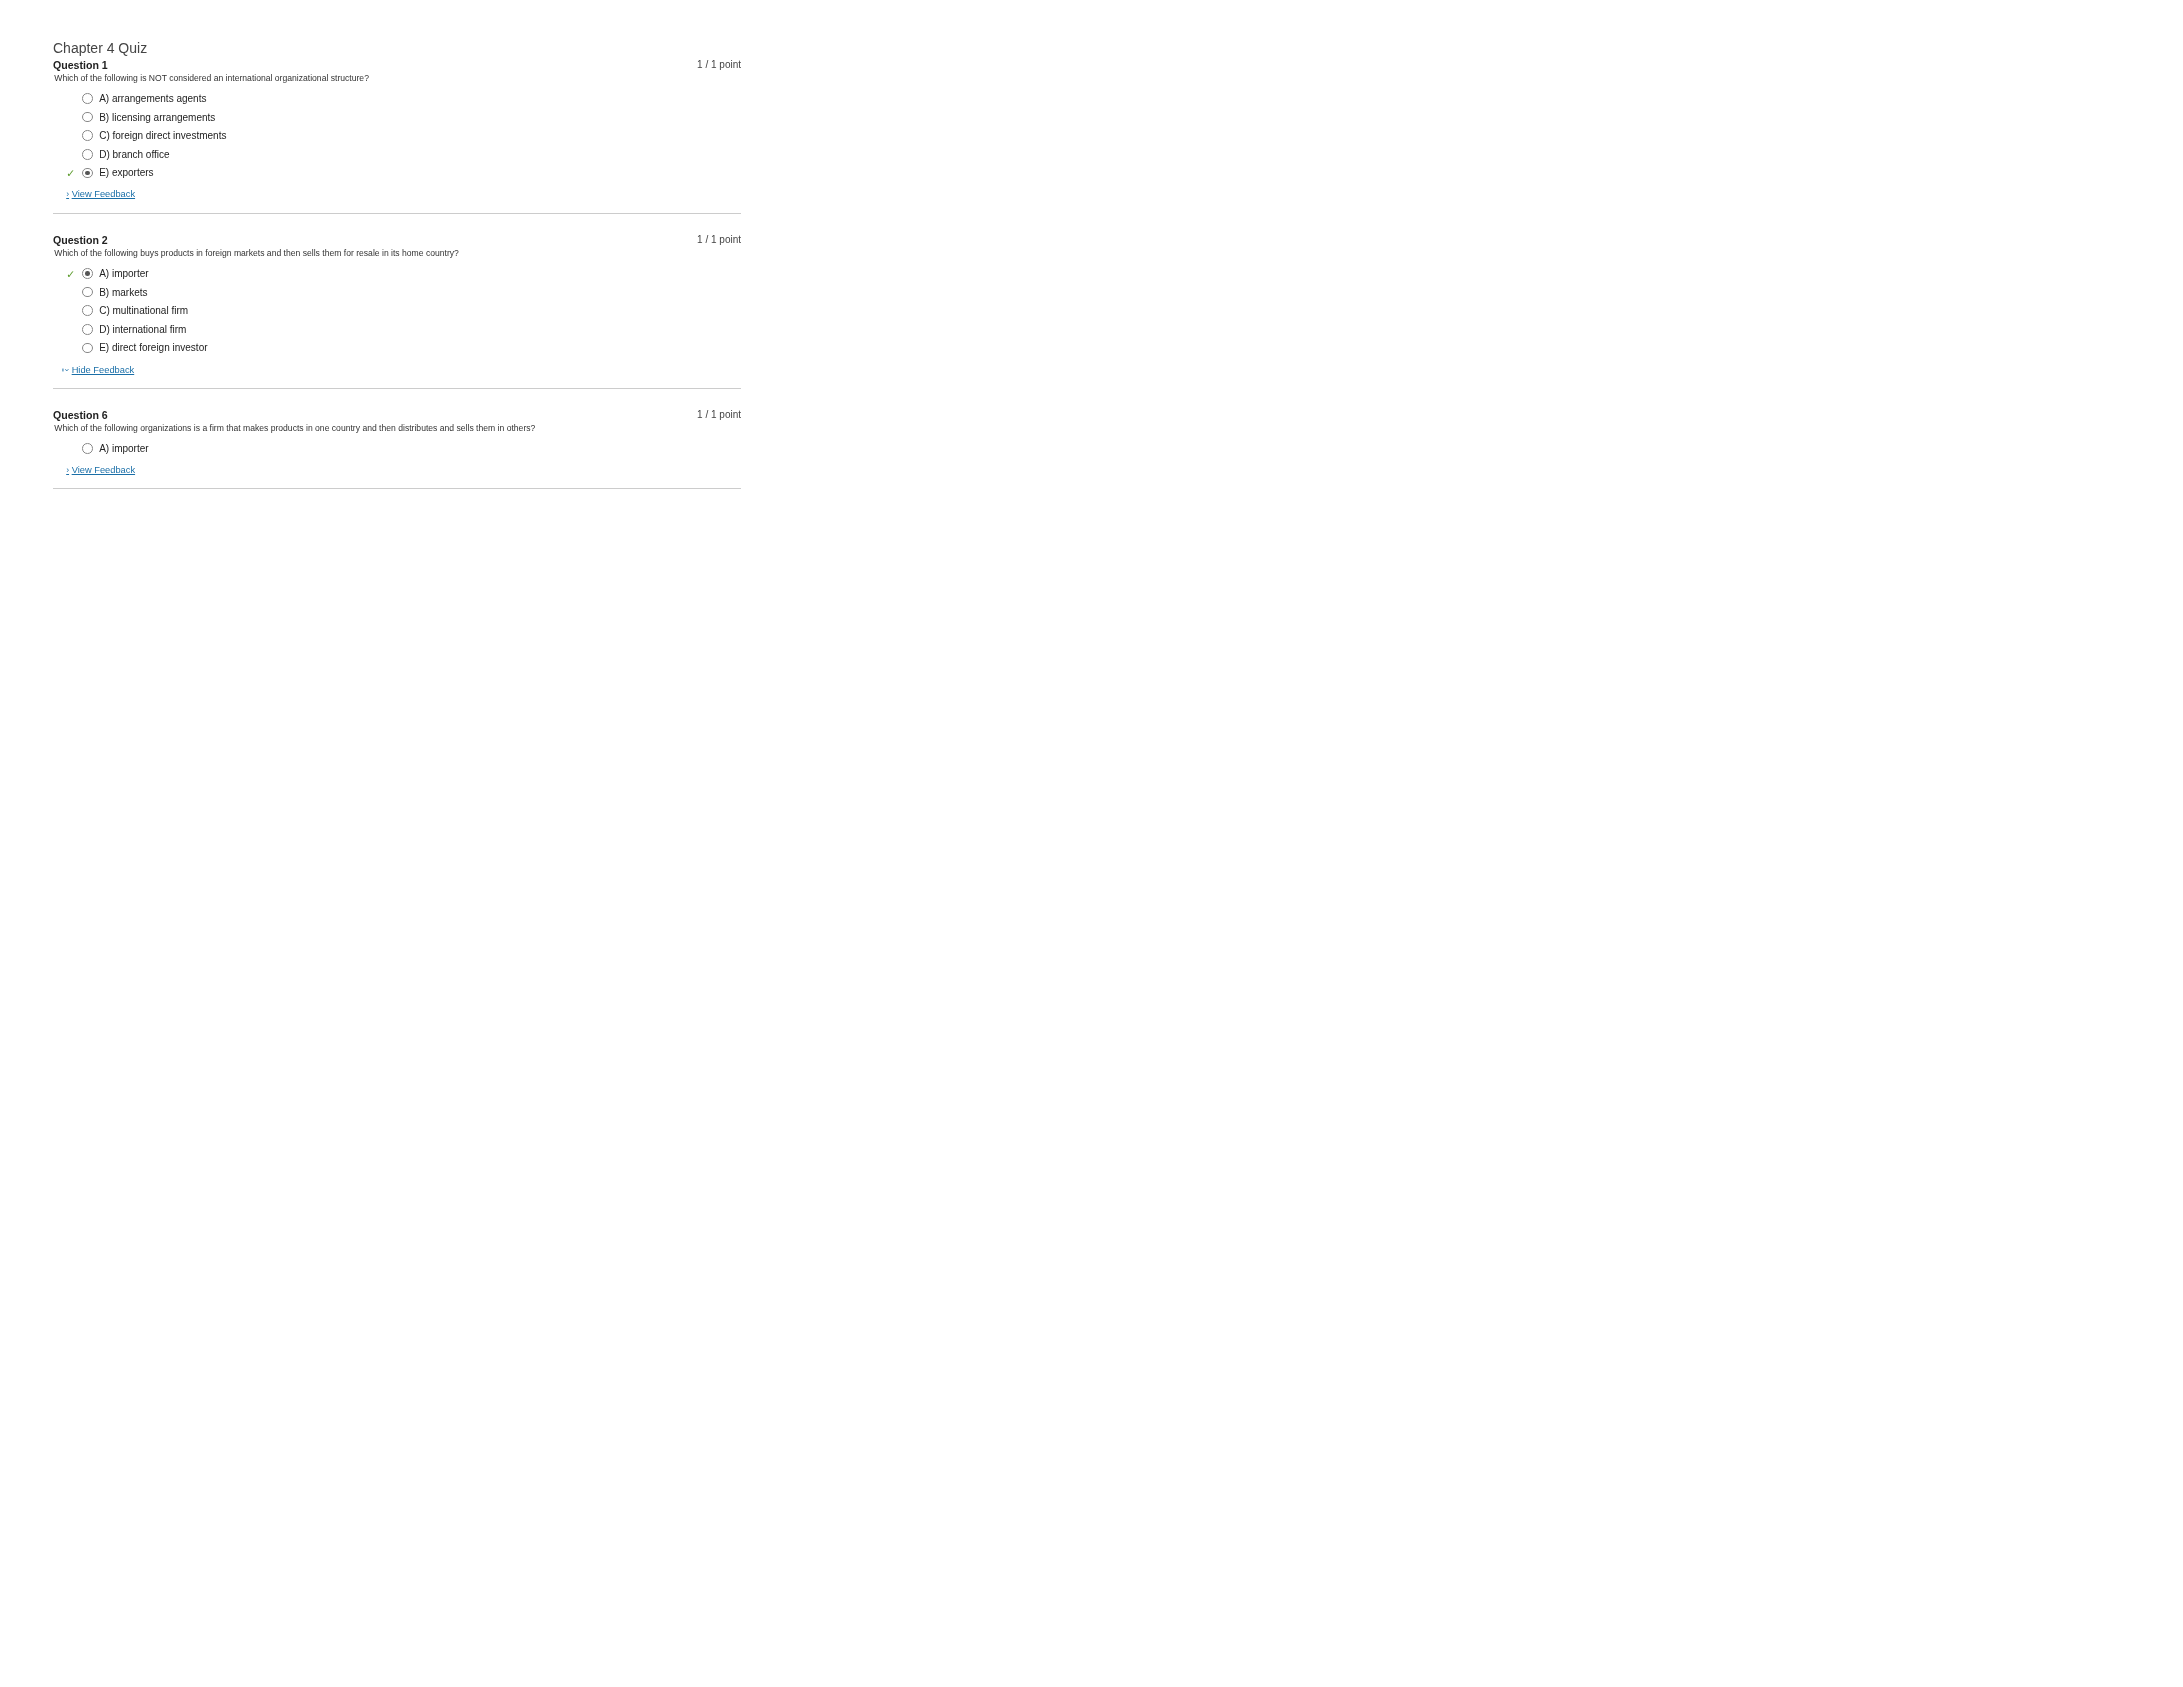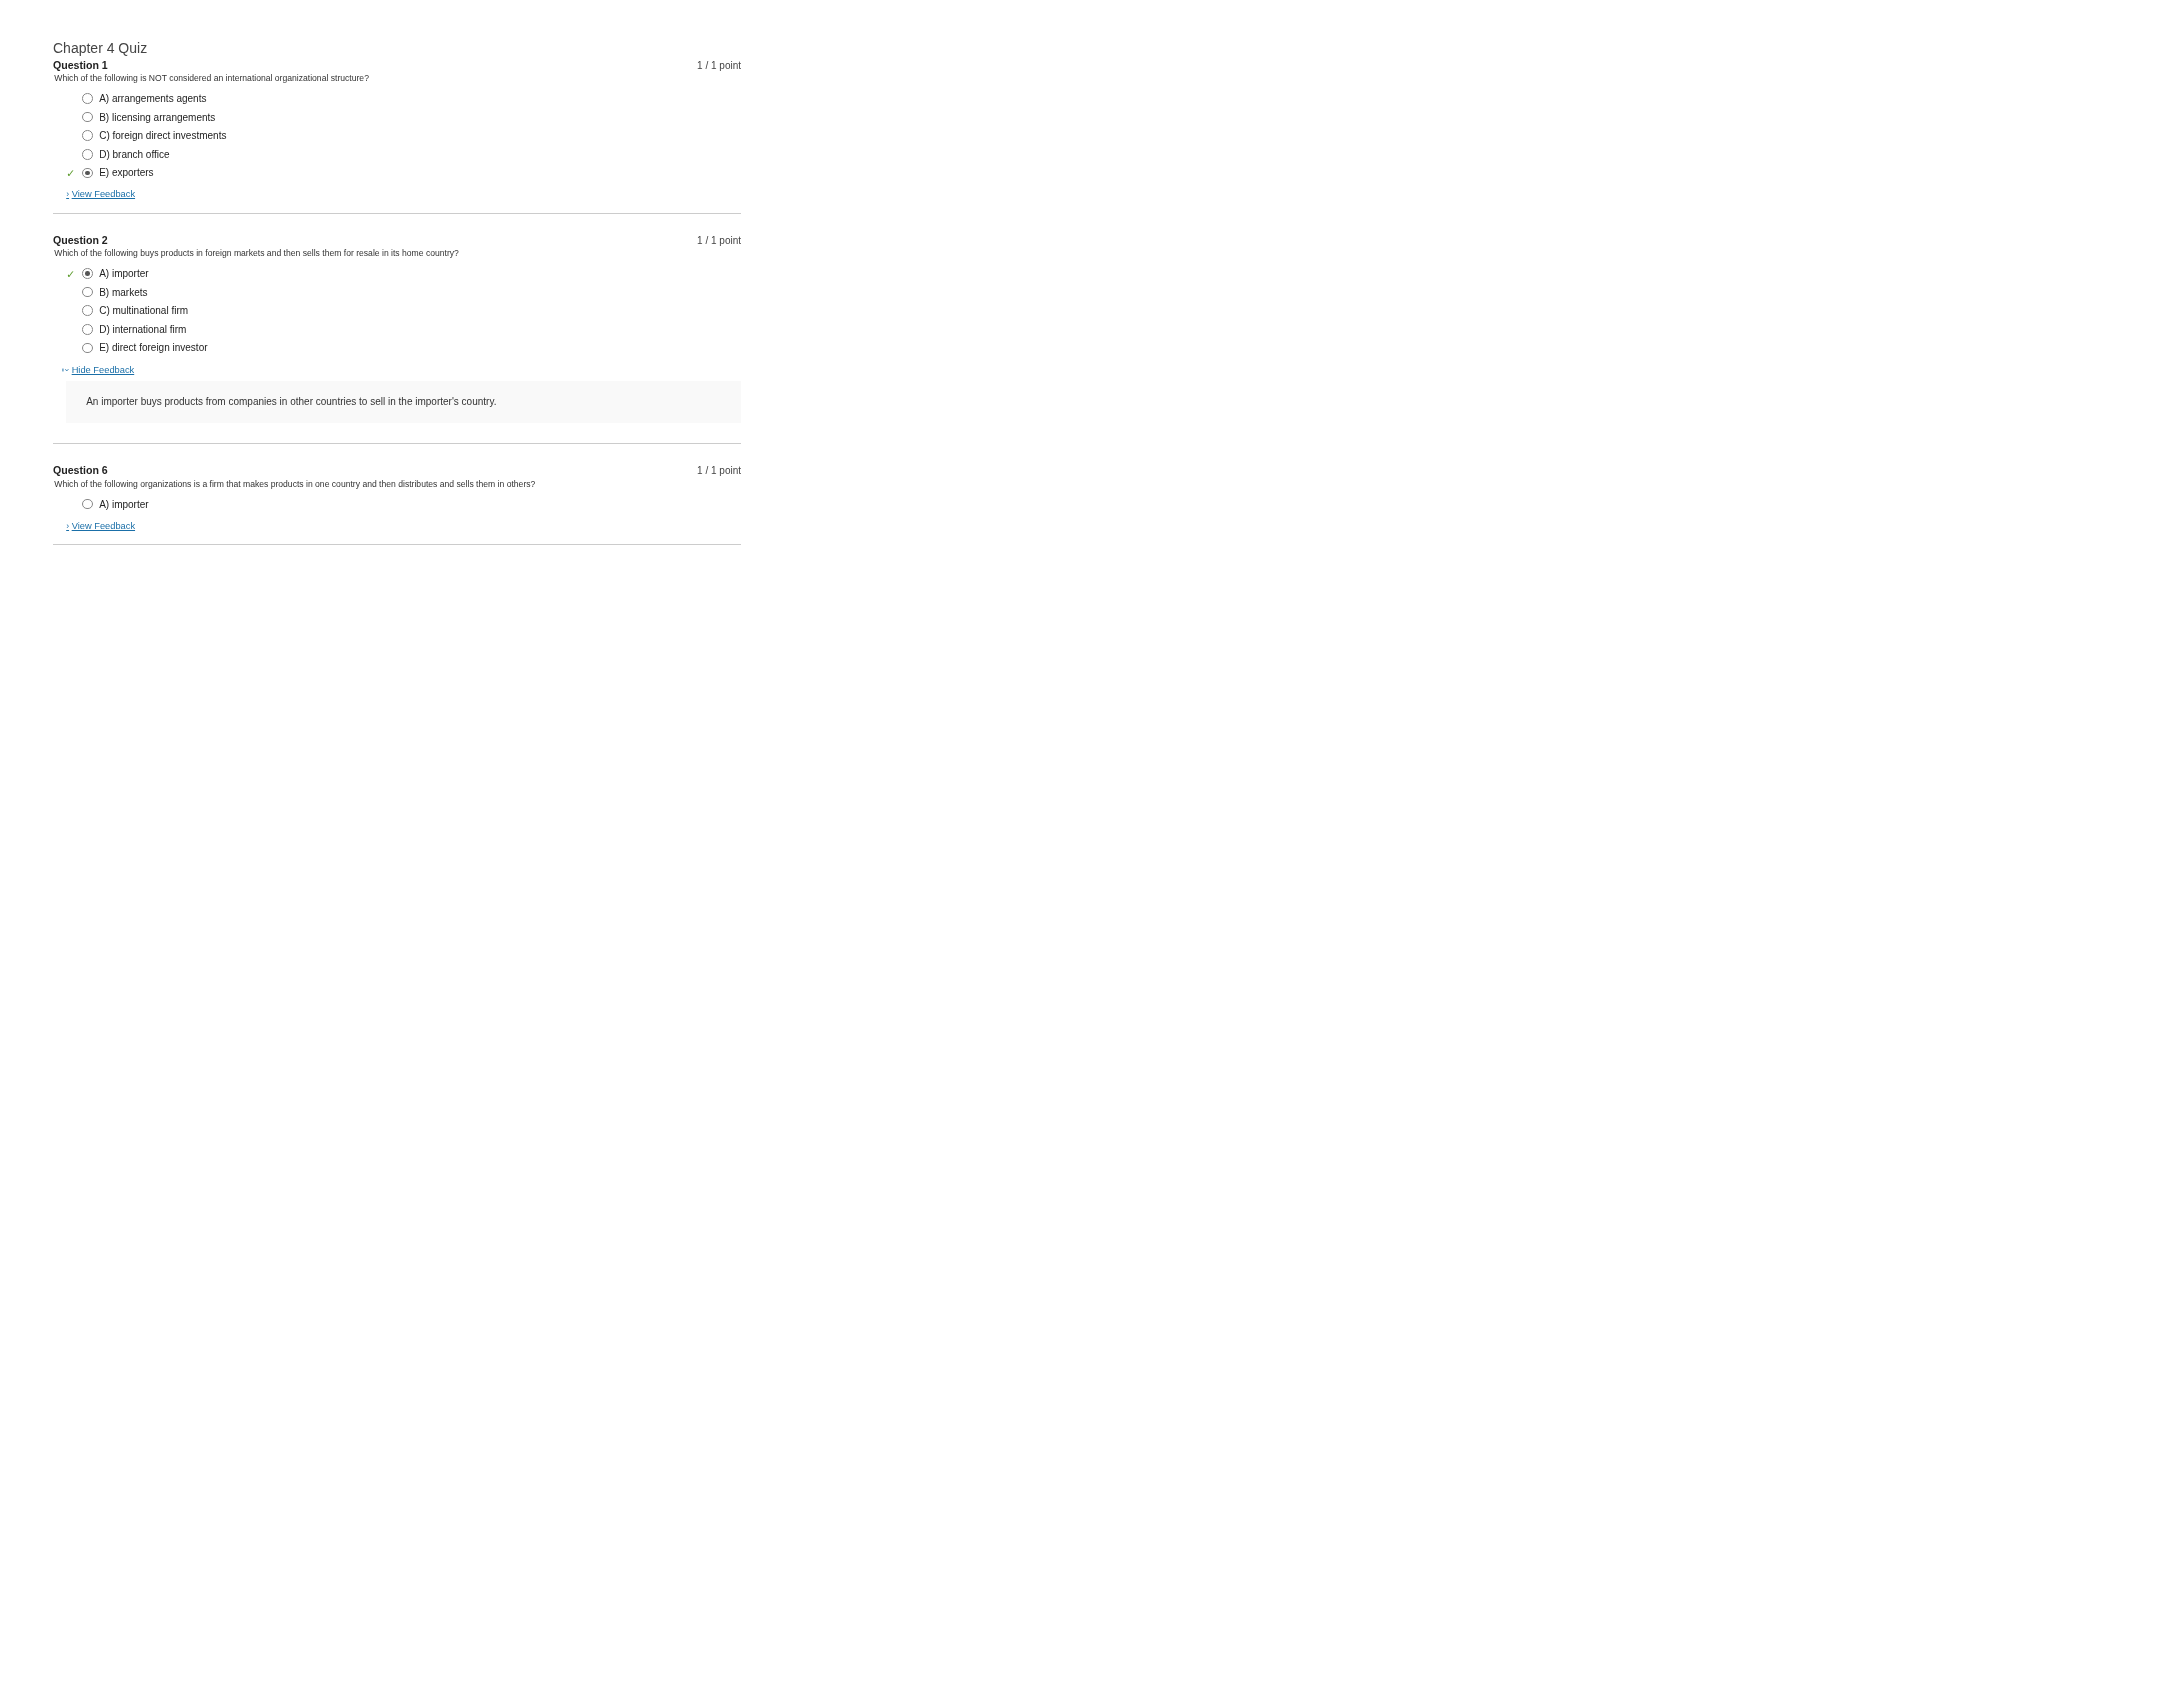--- a/index.html
+++ b/index.html
@@ -12,21 +12,21 @@
       max-width: 794px;
     }
     .chapter-title {
       font-size: 14px;
       color: #444;
       margin-bottom: 2.6px;
     }
     .question-header {
       display: flex;
       justify-content: space-between;
-      align-items: flex-end;
+      align-items: flex-start;
       margin-bottom: 2.6px;
       gap: 21px;
     }
     .question-label {
       font-weight: bold;
       font-size: 10.6px;
     }
     .question-points {
       font-size: 10px;
       color: #444;
@@ -159,21 +159,21 @@
         <span class="check-icon empty">✓</span>
         <span class="radio-outer"></span>
         <span class="answer-text">D) international firm</span>
       </div><div class="answer-row">
         <span class="check-icon empty">✓</span>
         <span class="radio-outer"></span>
         <span class="answer-text">E) direct foreign investor</span>
       </div><a class="feedback-link" href="#">
         <span class="arrow" style="transform: rotate(90deg); display: inline-block;">›</span>
         <span>Hide Feedback</span>
-      </a><div class="feedback-box">An importer buys products from companies in other countries to sell in the importer's country.</div></div>
+      </a></div>
     <div class="question-block"><div class="question-header">
         <span class="question-label">Question 6</span>
         <span class="question-points">1 / 1 point</span>
       </div><div class="question-text">Which of the following organizations is a firm that makes products in one country and then distributes and sells them in others?</div><div class="answer-row">
         <span class="check-icon empty">✓</span>
         <span class="radio-outer"></span>
         <span class="answer-text">A) importer</span>
       </div><a class="feedback-link" href="#">
         <span class="arrow" style="transform: rotate(0deg); display: inline-block;">›</span>
         <span>View Feedback</span>

